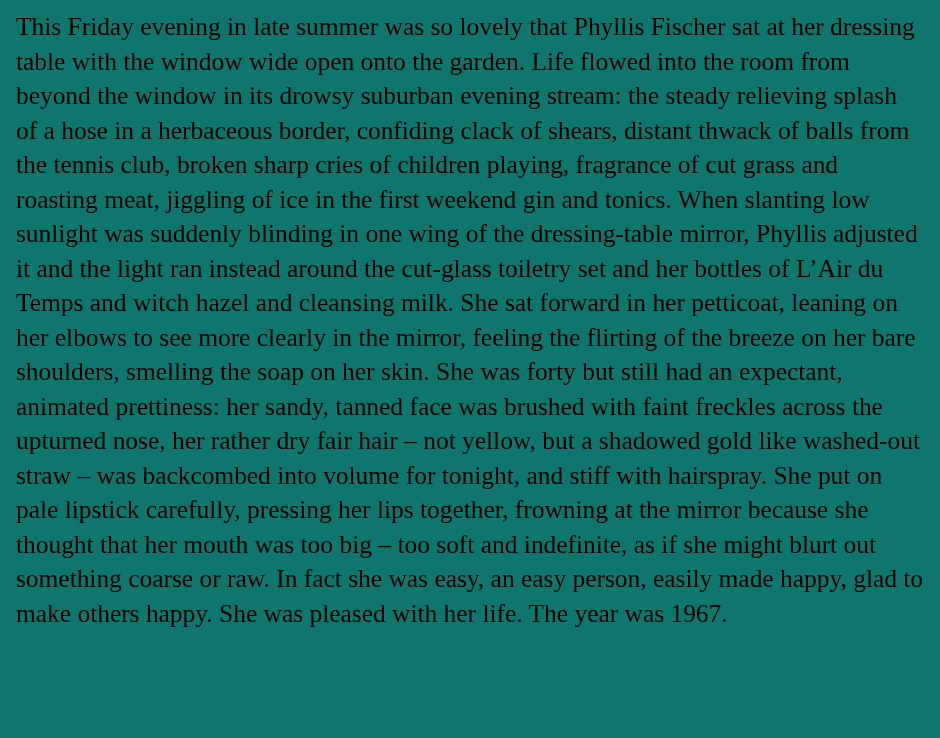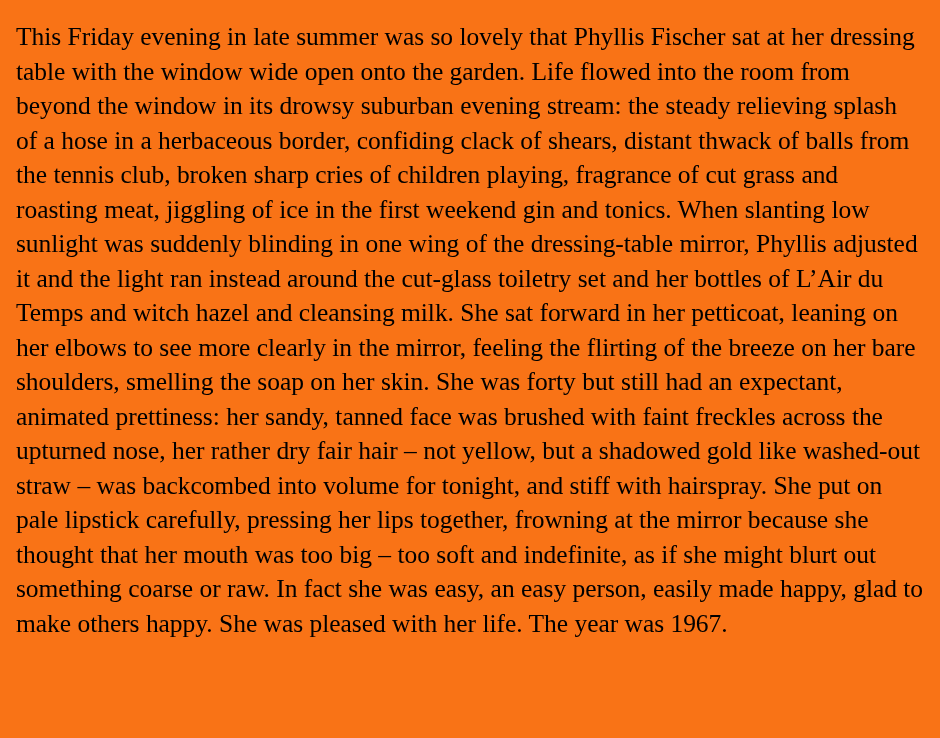--- a/index.html
+++ b/index.html
@@ -10,22 +10,22 @@
   body {
     width: 940px;
     height: 738px;
     overflow: hidden;
     font-family: "Liberation Serif", "DejaVu Serif", serif;
   }
   .page {
     width: 940px;
     height: 738px;
     box-sizing: border-box;
-    padding: 20px 16px 0 16px;
-    background: #f97316;
+    padding: 10px 16px 0 16px;
+    background: #0f766e;
   }
   .body-text {
     font-family: "Liberation Serif", "DejaVu Serif", serif;
     font-size: 25.5px;
     line-height: 34.5px;
     color: #000000;
     text-align: left;
     margin: 0;
     letter-spacing: -0.05px;
     word-spacing: 0.1px;

